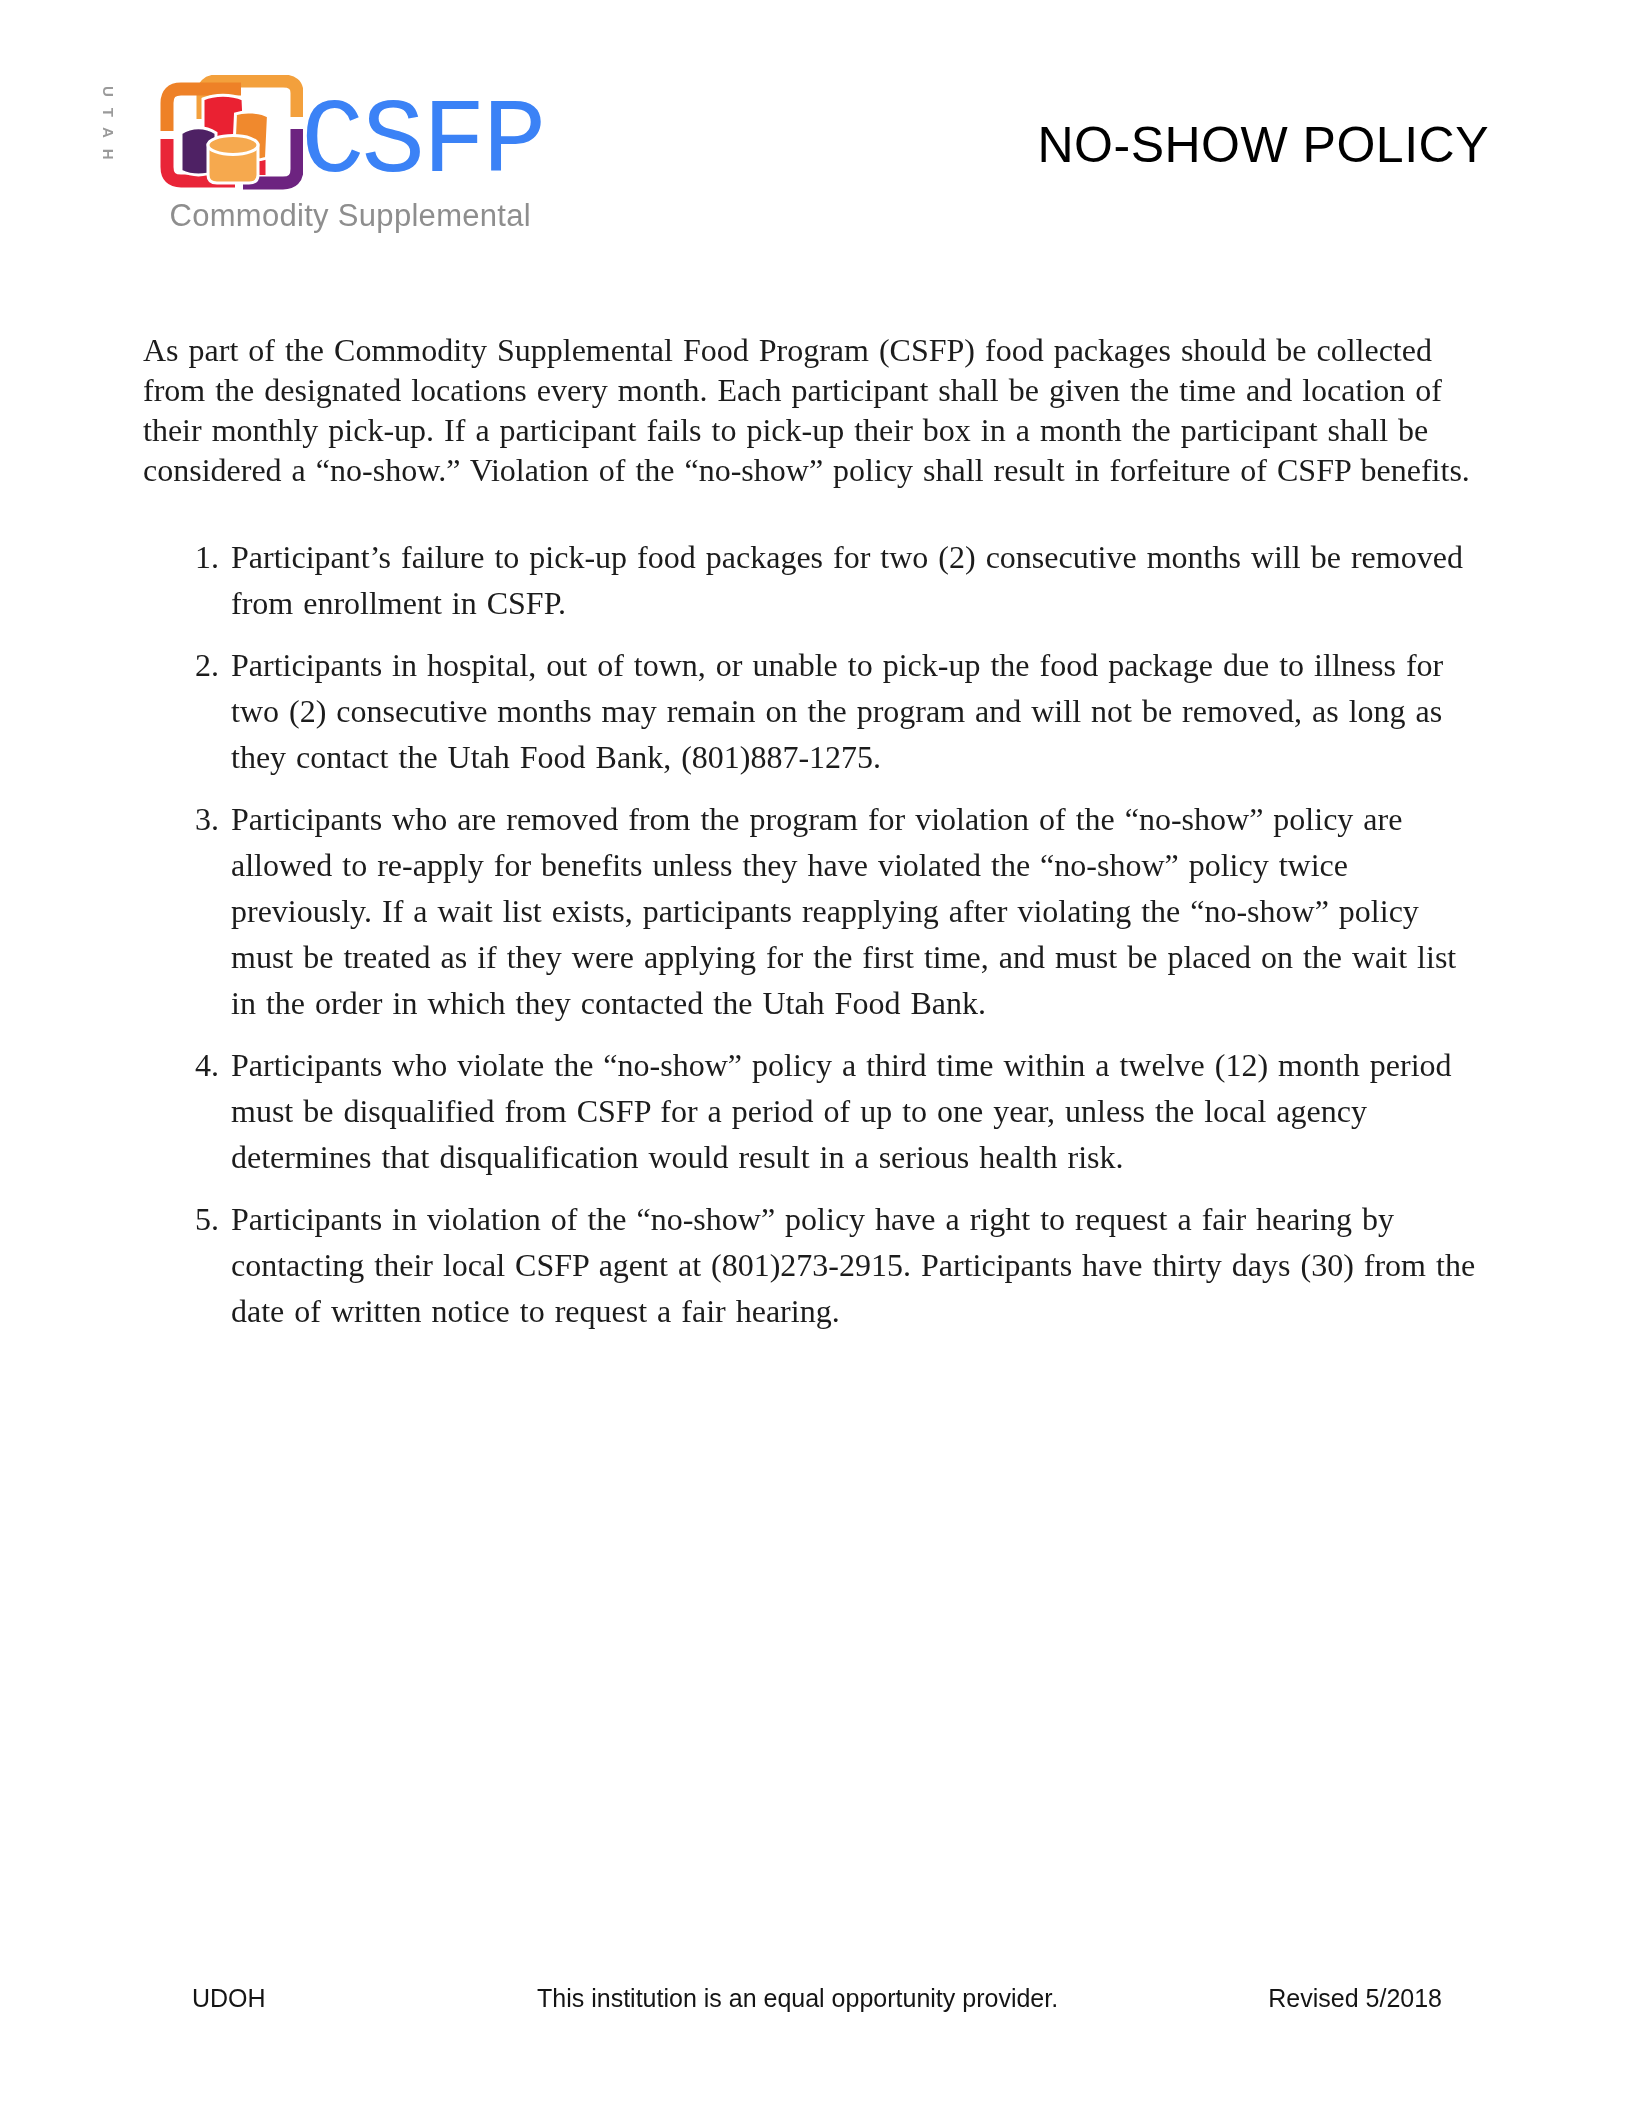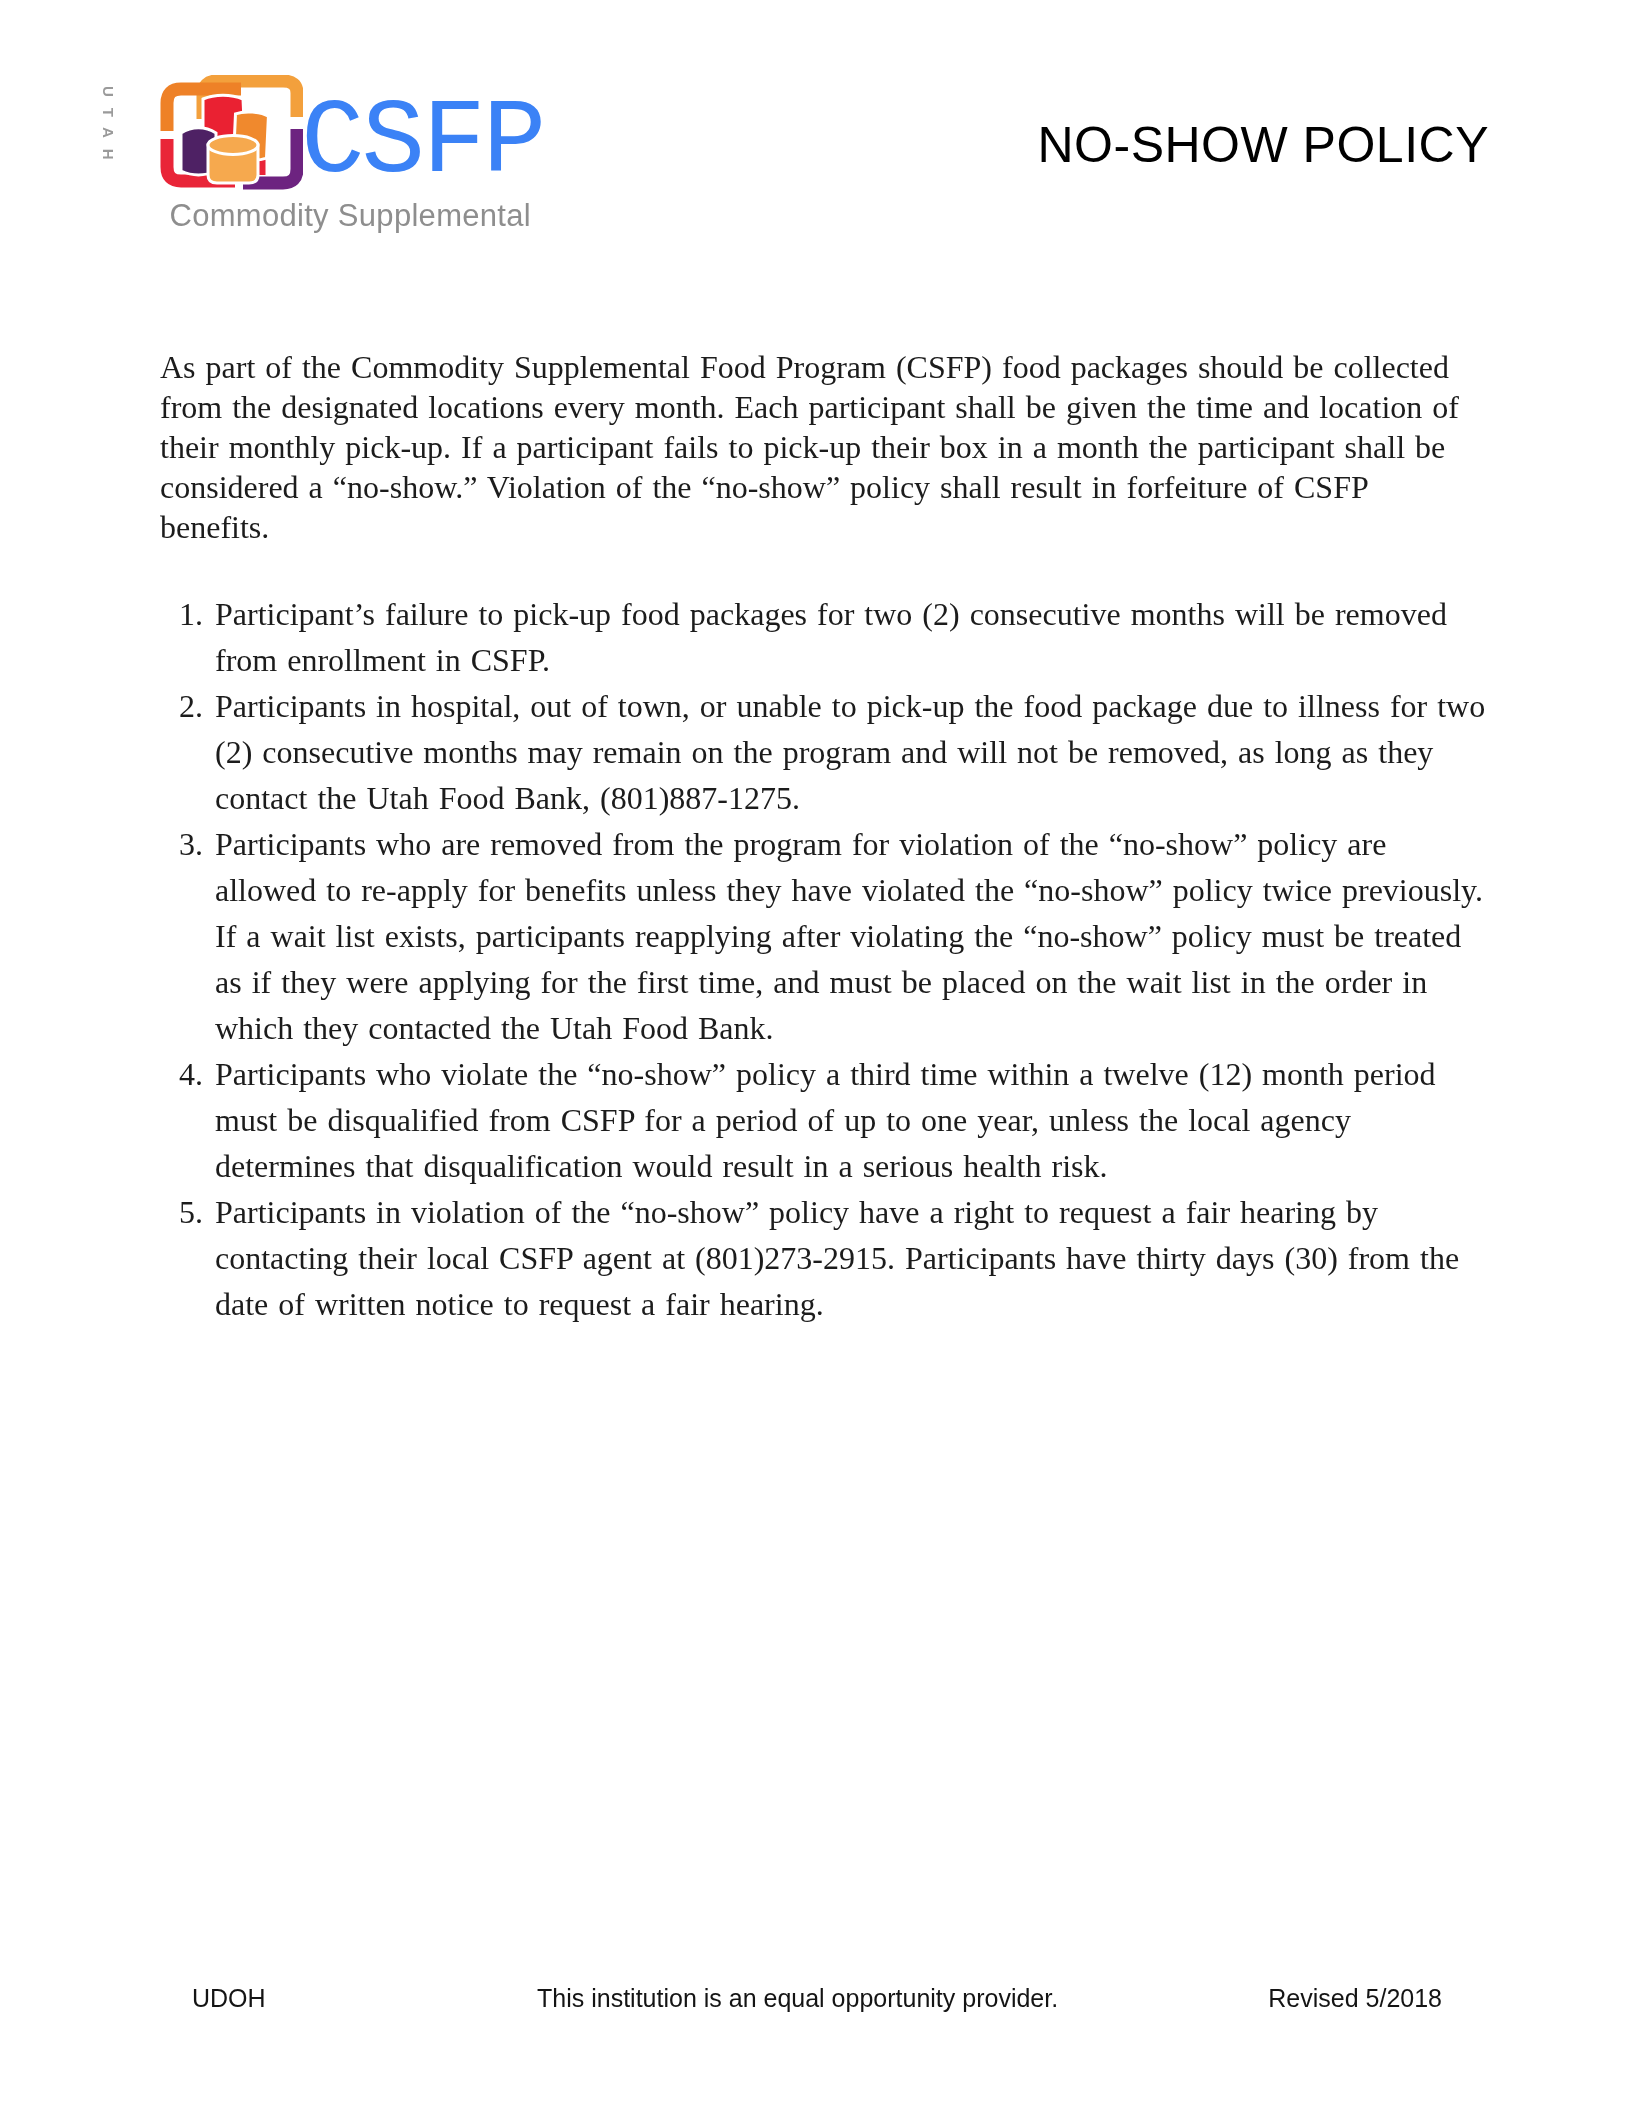--- a/index.html
+++ b/index.html
@@ -85,28 +85,28 @@
   .doc-body {
     position: absolute;
     left: 143px;
     top: 330px;
     width: 1353px;
     font-family: "Liberation Serif", serif;
     font-size: 32px;
     color: #1c1c1c;
     word-spacing: 2px;
   }
-  .intro   { margin: 17px; line-height: 40px; }
+  .intro   { margin: 0; line-height: 40px; }
   .lead-in { margin: 50px 0 0 0; line-height: 40px; }
   .policy-list {
     margin: 44px 0 0 0;
     padding-left: 70px;
     line-height: 46px;
   }
-  .policy-list li { margin: 0; padding-left: 2px; }
+  .policy-list li { margin: 16px; padding-left: 2px; }
 
   
   .footer-text {
     position: absolute;
     top: 1984px;
     font-family: "Liberation Sans", sans-serif;
     font-size: 25px;
     color: #141414;
     white-space: nowrap;
     text-align: right;

